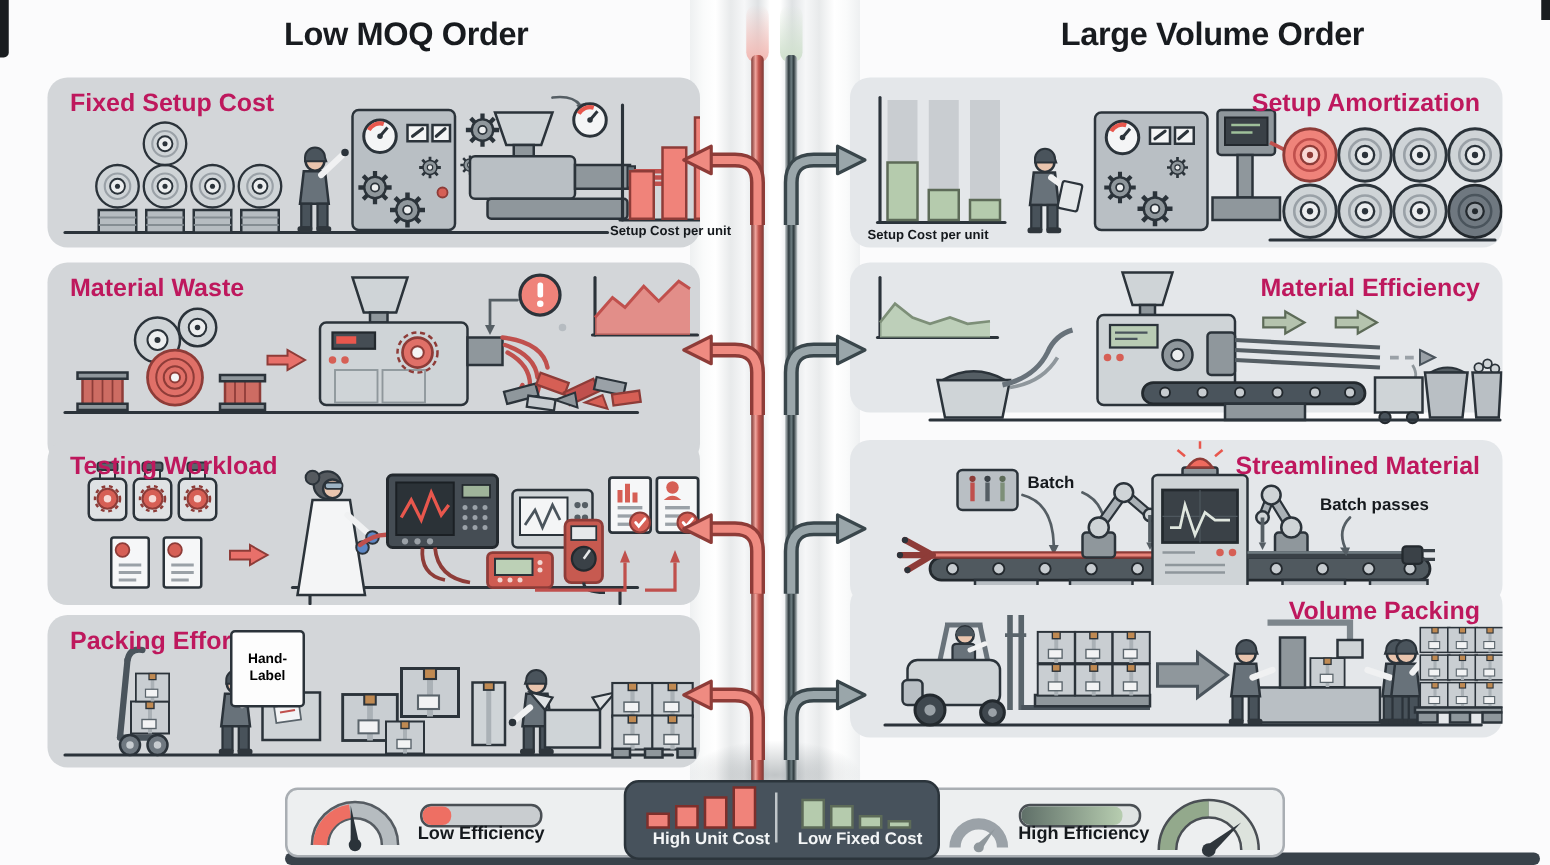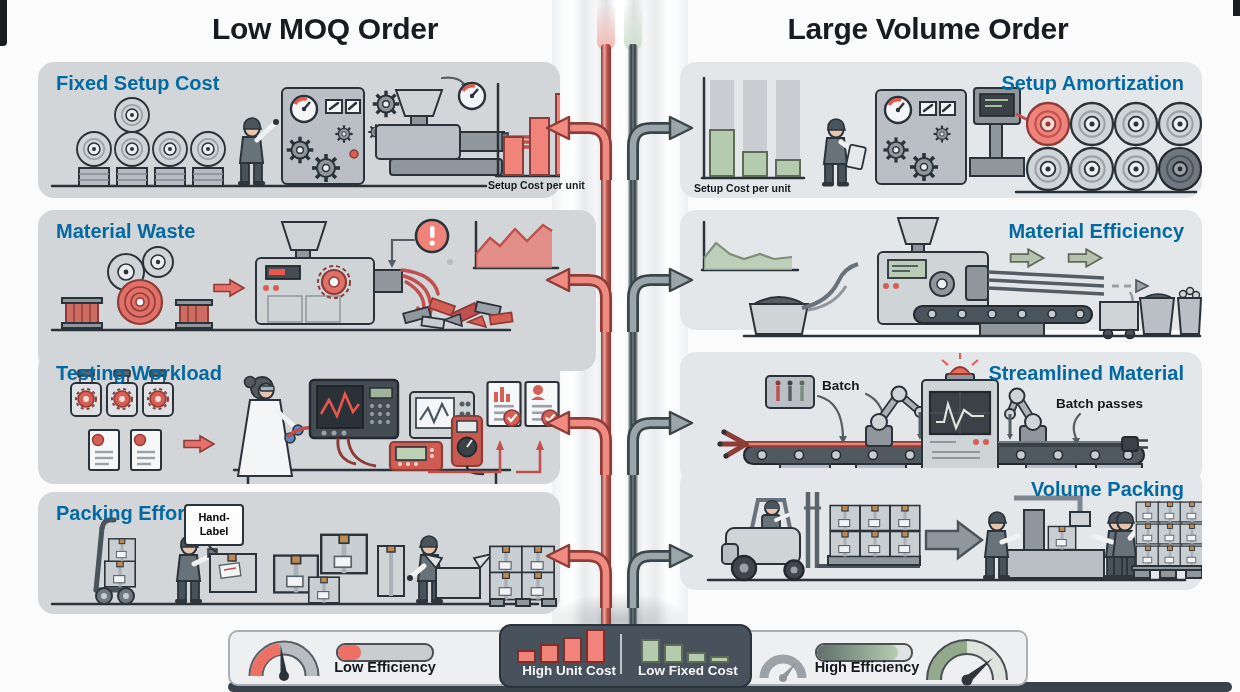--- a/index.html
+++ b/index.html
@@ -14,33 +14,33 @@
     background:radial-gradient(ellipse at center,rgba(90,100,105,.38),rgba(90,100,105,0) 70%);}
   .cable{position:absolute;top:44px;height:604px;width:10px;border-radius:4px;z-index:2;}
   .cable-red{left:601px;background:linear-gradient(90deg,#7e3a36,#f0a49c 35%,#c2554e 60%,#7e3a36);}
   .cable-dark{left:628px;background:linear-gradient(90deg,#cdd3d5,#2e3a3e 30%,#6c7c80 50%,#2e3a3e 70%,#cdd3d5);}
   .glow{position:absolute;top:4px;height:46px;width:18px;z-index:2;border-radius:8px;}
   .glow-red{left:597px;background:linear-gradient(180deg,rgba(243,184,178,0),#f3b8b2);}
   .glow-green{left:624px;background:linear-gradient(180deg,rgba(207,224,204,0),#cfe0cc);}
   
   .sliver{position:absolute;background:#1a1d20;z-index:9;}
   
-  .main-title{position:absolute;top:12px;font-size:30px;font-weight:800;color:#181b1f;
+  .main-title{position:absolute;top:12px;font-size:26px;font-weight:800;color:#181b1f;
     text-align:center;letter-spacing:-.3px;z-index:4;}
   
   .panel{position:absolute;width:522px;border-radius:16px;z-index:3;}
   .panel-l{left:38px;background:#d3d6d9;}
   .panel-r{left:680px;background:#e4e7ea;}
-  .panel-title{position:absolute;top:10px;font-size:20px;font-weight:700;color:#0369a1;z-index:5;}
+  .panel-title{position:absolute;top:10px;font-size:20px;font-weight:700;color:#be185d;z-index:5;}
   .pt-left{left:18px;}  .pt-right{right:18px;text-align:right;}
   .art{position:absolute;left:0;top:0;z-index:4;}
   .chart-label{position:absolute;font-size:10.5px;font-weight:700;color:#15191d;text-align:left;z-index:5;}
   .mini-label{position:absolute;font-size:13.5px;font-weight:700;color:#15191d;z-index:5;}
   .callout{position:absolute;left:146px;top:12px;width:56px;background:#fdfdfd;border:2px solid #2b333a;
-    border-radius:4px;font-size:11px;font-weight:700;text-align:center;line-height:1.25;padding:5px 0;z-index:6;}
+    border-radius:4px;font-size:11px;font-weight:700;text-align:center;line-height:1.25;padding:15px 0;z-index:6;}
   
   #overlay{position:absolute;left:0;top:0;z-index:6;pointer-events:none;}
   .ar-out{stroke:#8e3c38;stroke-width:12;fill:none;}
   .ar-in{stroke:#ef8b81;stroke-width:6.5;fill:none;}
   .ar-head{fill:#ef8b81;stroke:#8e3c38;stroke-width:2.5;stroke-linejoin:round;}
   .ag-out{stroke:#39464b;stroke-width:12;fill:none;}
   .ag-in{stroke:#9aa6aa;stroke-width:6.5;fill:none;}
   .ag-head{fill:#9aa6aa;stroke:#39464b;stroke-width:2.5;stroke-linejoin:round;}
   
   .ln{stroke:#2b333a;stroke-width:2.5;fill:none;stroke-linecap:round;}
@@ -161,21 +161,21 @@
   <div class="center-strip"></div>
   <div class="strip-shadow"></div>
   <div class="glow glow-red"></div>
   <div class="glow glow-green"></div>
   <div class="cable cable-red"></div>
   <div class="cable cable-dark"></div>
   <div class="sliver" style="left:0;top:0;width:7px;height:46px;border-radius:0 0 4px 0;"></div>
   <div class="sliver" style="left:1233px;top:0;width:7px;height:16px;"></div>
 
   <div class="main-title" style="left:120px;width:410px;">Low MOQ Order</div>
-  <div class="main-title" style="left:723px;width:410px;text-align:center;">Large Volume Order</div>
+  <div class="main-title" style="left:765px;width:410px;text-align:center;">Large Volume Order</div>
 
   <div class="panel panel-l" style="top:62px;height:136px;">
     <span class="panel-title pt-left">Fixed Setup Cost</span>
     <svg class="art" width="522" height="136">
       <line x1="14" y1="124" x2="448" y2="124" class="ln"></line>
       <g>
         <use href="#sym-coilbase" transform="translate(56,106)"></use>
           <use href="#sym-coilbase" transform="translate(94,106)"></use>
         <use href="#sym-coilbase" transform="translate(132,106)"></use>
           <use href="#sym-coilbase" transform="translate(170,106)"></use>
@@ -228,21 +228,21 @@
         <g>
             <rect x="466" y="75" width="19" height="38" fill="#f0837a" stroke="#8e3c38" stroke-width="2"></rect>
             <rect x="492" y="56" width="19" height="57" fill="#f0837a" stroke="#8e3c38" stroke-width="2"></rect>
             <rect x="518" y="32" width="19" height="81" fill="#f0837a" stroke="#8e3c38" stroke-width="2"></rect>
           </g>
       </g>
     </svg>
     <span class="chart-label" style="left:450px;top:117px;width:98px;">Setup Cost per unit</span>
   </div>
 
-  <div class="panel panel-l" style="top:210px;height:161px;padding-left:36px;">
+  <div class="panel panel-l" style="top:210px;height:161px;">
     <span class="panel-title pt-left">Material Waste</span>
     <svg class="art" width="522" height="132">
       <line x1="14" y1="120" x2="472" y2="120" class="ln"></line>
       <g>
         <rect x="28" y="92" width="32" height="22" fill="#cd6c63" stroke="#8e3c38" stroke-width="2"></rect>
         <line x1="36" y1="92" x2="36" y2="114" stroke="#8e3c38" stroke-width="1.4"></line>
           <line x1="44" y1="92" x2="44" y2="114" stroke="#8e3c38" stroke-width="1.4"></line>
           <line x1="52" y1="92" x2="52" y2="114" stroke="#8e3c38" stroke-width="1.4"></line>
         <rect x="24" y="88" width="40" height="5" class="fd"></rect>
           <rect x="24" y="113" width="40" height="5" class="fd"></rect>

